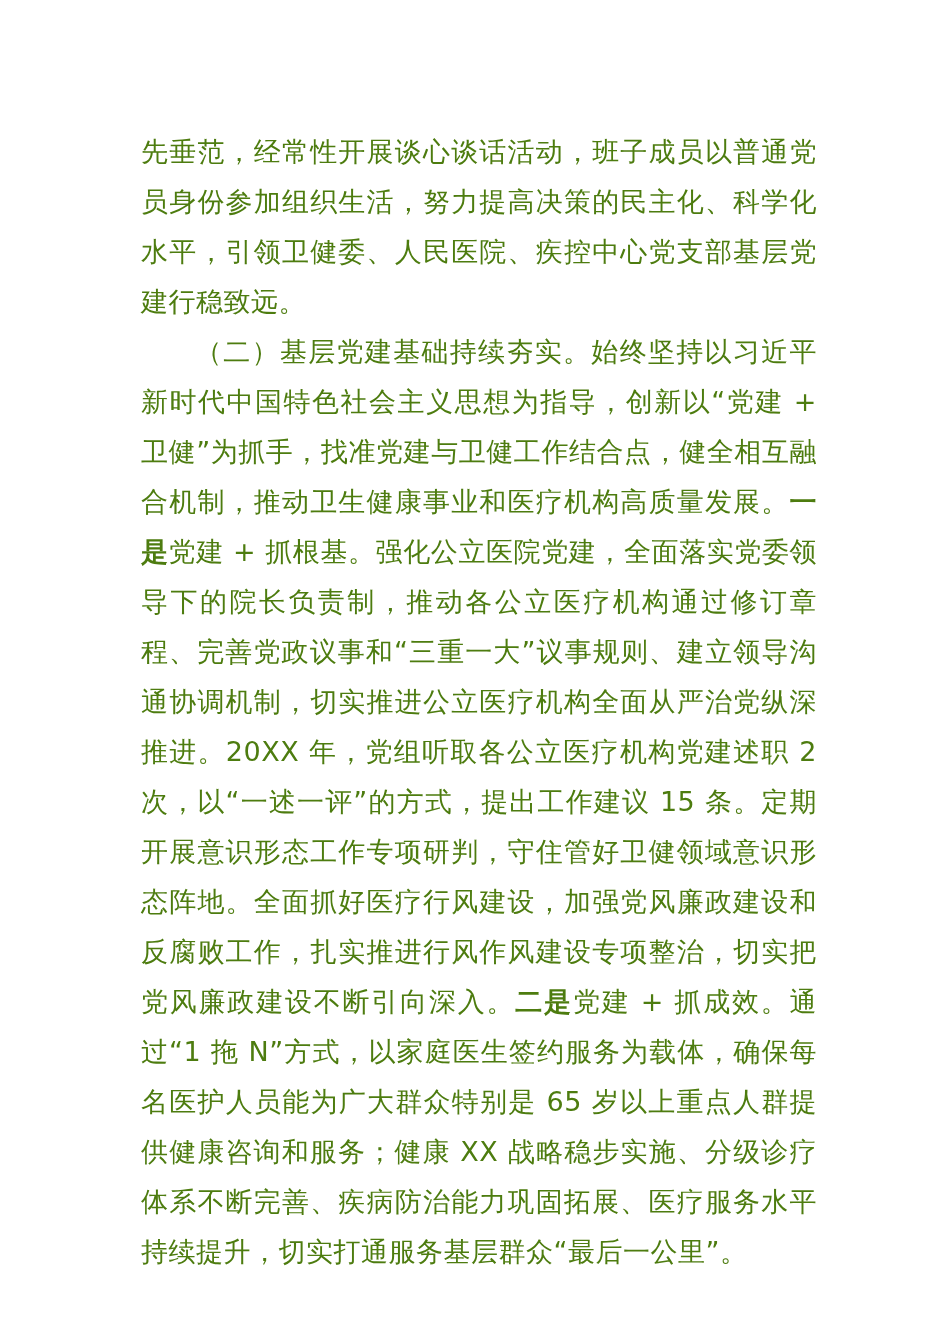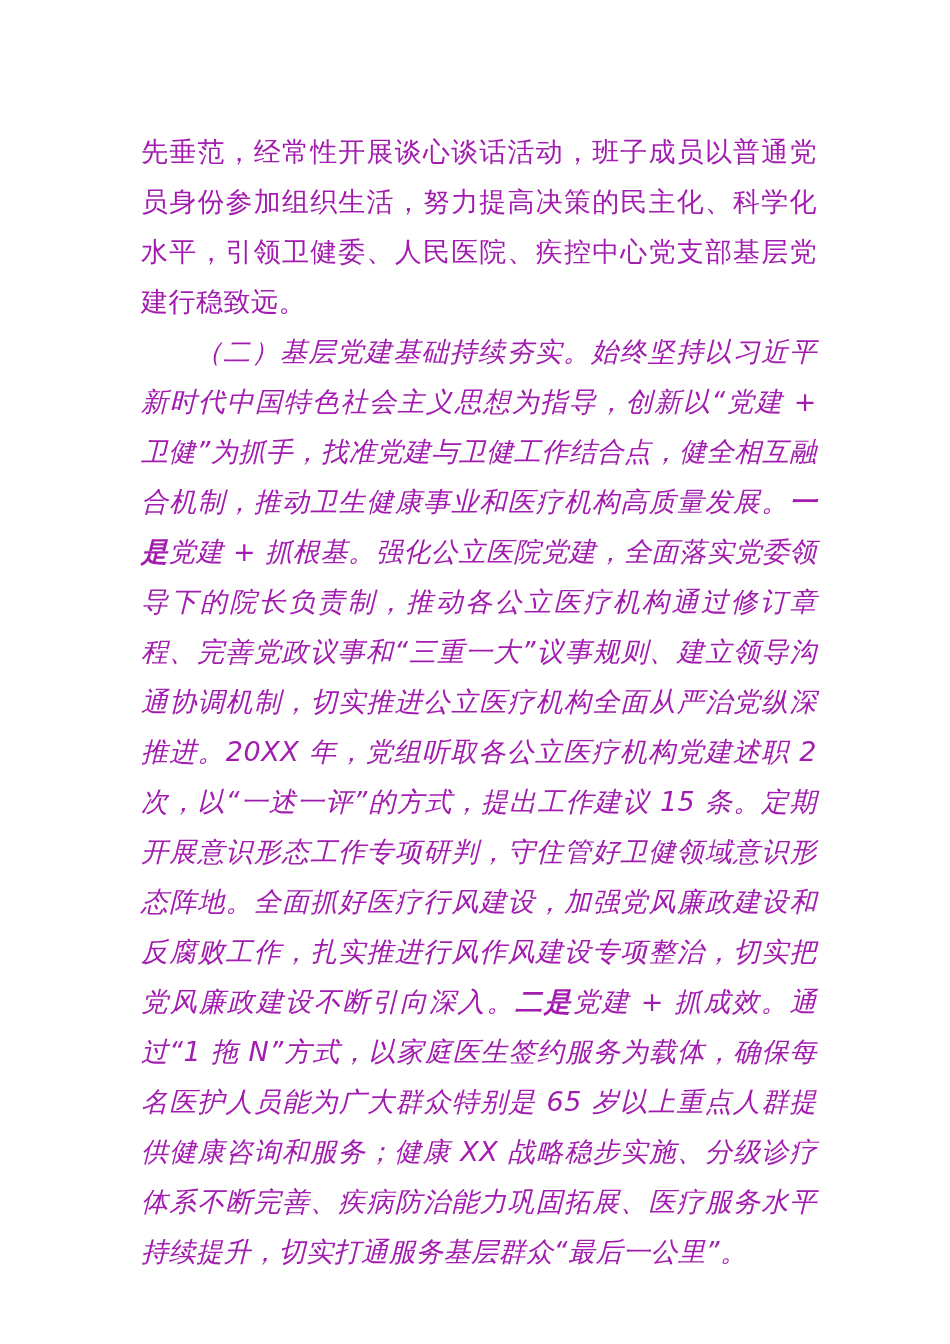--- a/index.html
+++ b/index.html
@@ -16,32 +16,31 @@
     box-sizing: border-box;
     width: 950px;
     height: 1344px;
     background: #ffffff;
     padding: 127px 133px 40px 141px;
   }
   .doc-body {
     font-family: "DejaVu Sans", "Liberation Sans", sans-serif;
     font-size: 27px;
     line-height: 50px;
-    color: #a21caf;
+    color: #4d7c0f;
     text-align: justify;
     text-justify: inter-ideograph;
     letter-spacing: 0.5px;
   }
   .para {
     margin: 0;
     padding: 0;
   }
   .para.indent {
     text-indent: 2em;
-    font-style: italic;
   }
   .bold {
     font-weight: 700;
   }
 </style>
 </head>
 <body>
 
 <div class="page">
   <div class="doc-body">

